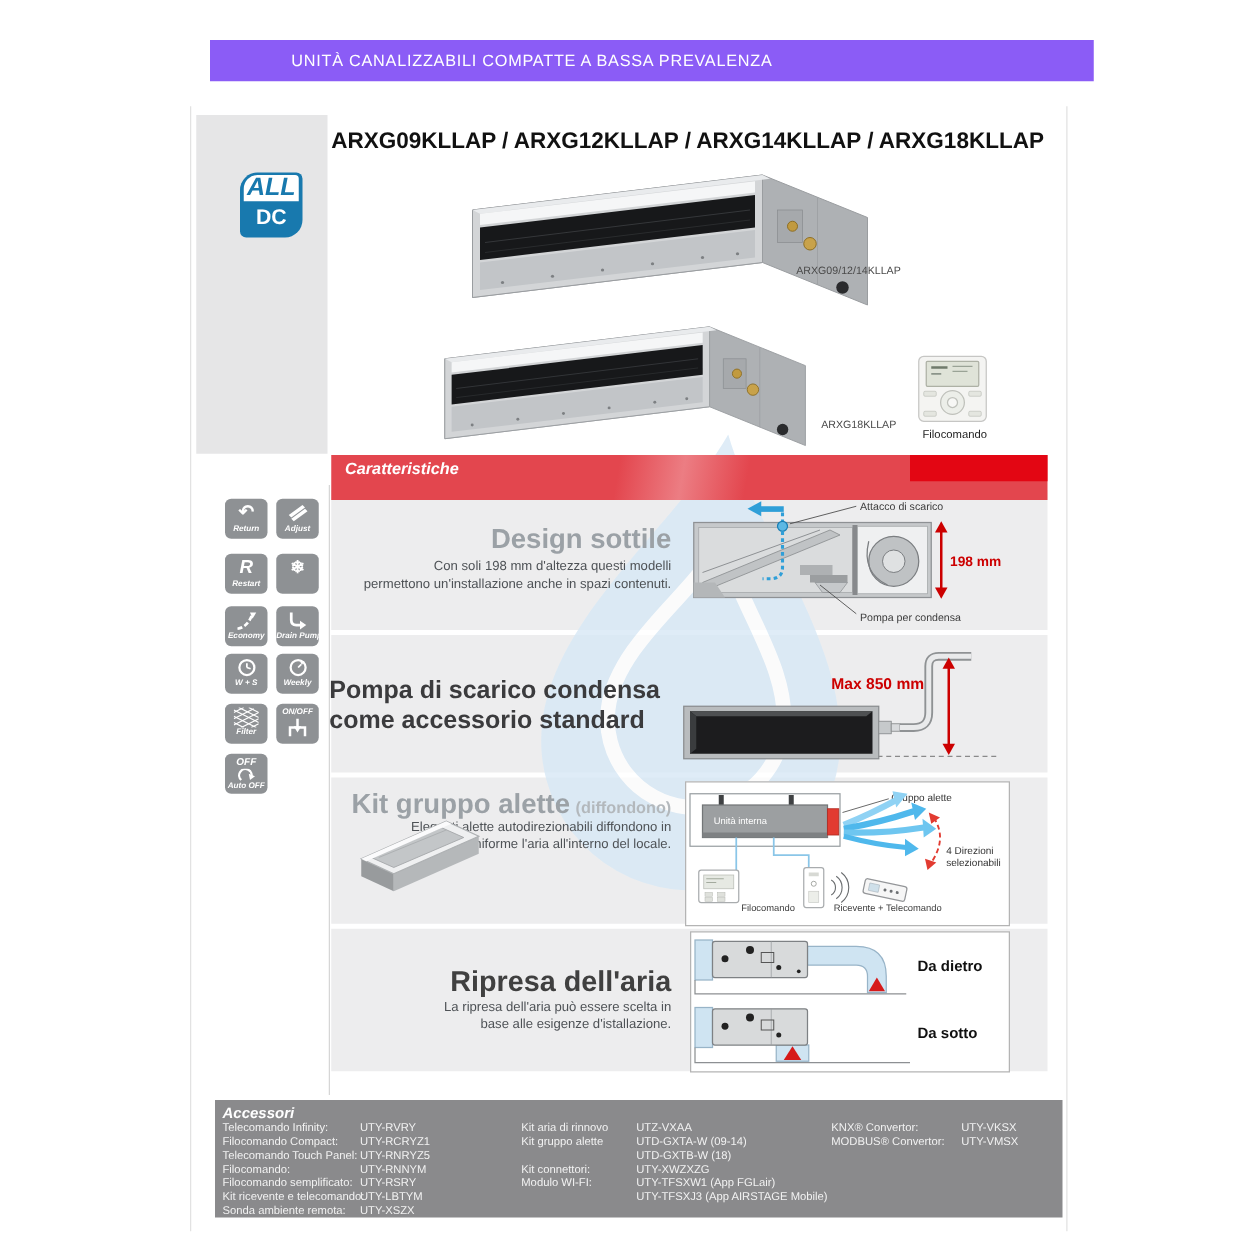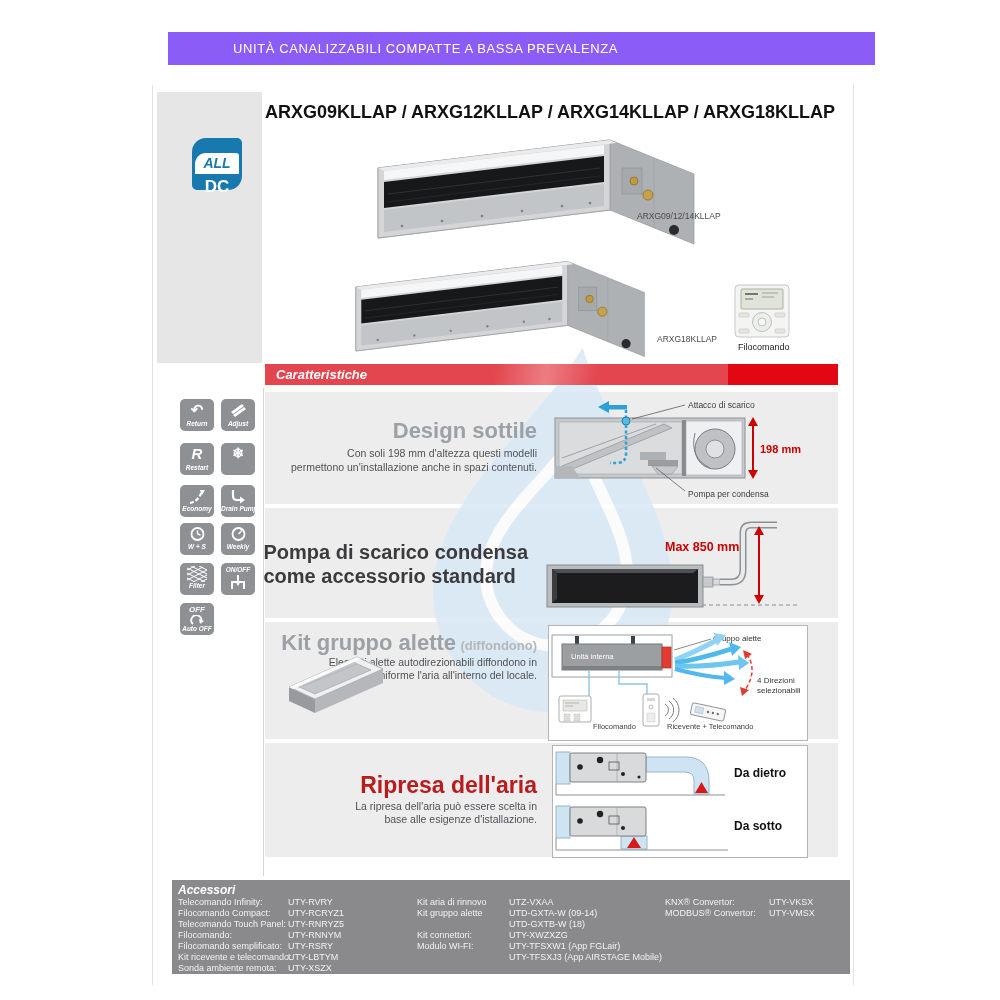--- a/index.html
+++ b/index.html
@@ -10,27 +10,27 @@
   
   .frameline{position:absolute;background:#e2e2e2;width:1px;top:85px;height:900px;z-index:0;}
   
   #green-bar{left:168px;top:32px;width:670px;height:33px;background:#8b5cf6;z-index:2;padding-left:37px;}
   #green-bar .t{color:#fff;font-size:13px;letter-spacing:.6px;line-height:33px;padding-left:28px;}
   #models-title{left:265px;top:102px;font-size:18px;font-weight:bold;color:#111;z-index:2;}
   #gray-strip{left:157px;top:92px;width:105px;height:271px;background:#e6e6e7;z-index:1;}
   
   #alldc{left:192px;top:138px;width:50px;height:52px;background:#1879ae;border-radius:14px 5px 14px 5px;
          padding:0;z-index:2;box-sizing:border-box;}
-  #alldc .top{margin:15px 3px 0 3px;height:21px;background:#fff;border-radius:11px 3px 0 0;
-          color:#1879ae;font-style:italic;font-weight:bold;font-size:14px;text-align:center;line-height:21px;}
+  #alldc .top{margin:2px 3px 0 3px;height:21px;background:#fff;border-radius:11px 3px 0 0;
+          color:#1879ae;font-style:italic;font-weight:bold;font-size:20px;text-align:center;line-height:21px;}
   #alldc .bot{height:26px;color:#fff;font-weight:bold;font-size:17px;text-align:center;line-height:25px;}
   
   .prod-label{font-size:8.5px;color:#4a4a4a;z-index:2;}
   
-  #banner{left:265px;top:364px;width:573px;height:21px;z-index:2;
+  #banner{left:265px;top:364px;width:573px;height:36px;z-index:2;
           background:linear-gradient(100deg,#e3464e 0%,#e3464e 40%,#ec7d83 49%,#e3464e 58%,#e3464e 100%);}
   #banner .tip{position:absolute;right:0;top:0;width:110px;height:21px;background:#e30613;}
   #banner .t{position:relative;color:#fff;font-style:italic;font-weight:bold;font-size:13px;line-height:21px;padding-left:11px;z-index:1;}
   
   #vline{left:263px;top:388px;width:1px;height:488px;background:#d6d6d6;z-index:1;}
   
   .band{position:absolute;left:265px;width:573px;background:#ededee;z-index:0;}
   #band1{top:392px;height:112px;}
   #band2{top:508px;height:110px;}
   #band3{top:622px;height:117px;}
@@ -341,21 +341,21 @@
     <g transform="rotate(12 159 86)">
       <rect x="142" y="80" width="34" height="12" rx="2" fill="#f6f6f6" stroke="#949699"></rect>
       <rect x="146" y="83" width="8" height="6" fill="#cfe0ea" stroke="#aab7bf" stroke-width="0.5"></rect>
       <circle cx="159" cy="86" r="1.2" fill="#6d7073"></circle>
         <circle cx="164" cy="86" r="1.2" fill="#6d7073"></circle>
       <circle cx="169" cy="86" r="1.2" fill="#6d7073"></circle>
     </g>
     <text x="118" y="103" font-size="7.5" fill="#3c3c3c">Ricevente + Telecomando</text>
   </svg>
 
-  <div class="sec-title-dark" style="right:463px;top:772px;font-size:23px;color:#b91c1c">Ripresa dell'aria</div>
+  <div class="sec-title-dark" style="right:463px;top:772px;font-size:23px;color:#404040">Ripresa dell'aria</div>
   <div class="sec-body" style="right:463px;top:800px;width:260px;line-height:13px">
     <span>La ripresa dell'aria può essere scelta in</span><br>
     <span>base alle esigenze d'istallazione.</span>
   </div>
   <div class="diagbox" style="left:552px;top:745px;width:254px;height:111px"></div>
   <svg class="abs fg" style="left:553px;top:746px" width="252" height="109" viewBox="0 0 252 109">
 
     <rect x="3" y="6" width="14" height="32" fill="#cfe4f2" stroke="#98b4c8"></rect>
     <path d="M93,11 H132 Q156,11 156,35 V48 H141 V35 Q141,26 132,26 H93 Z" fill="#cfe4f2" stroke="#98b4c8"></path>
     <rect x="17" y="7" width="76" height="29" rx="2" fill="#d8dadb" stroke="#7e8184"></rect>

